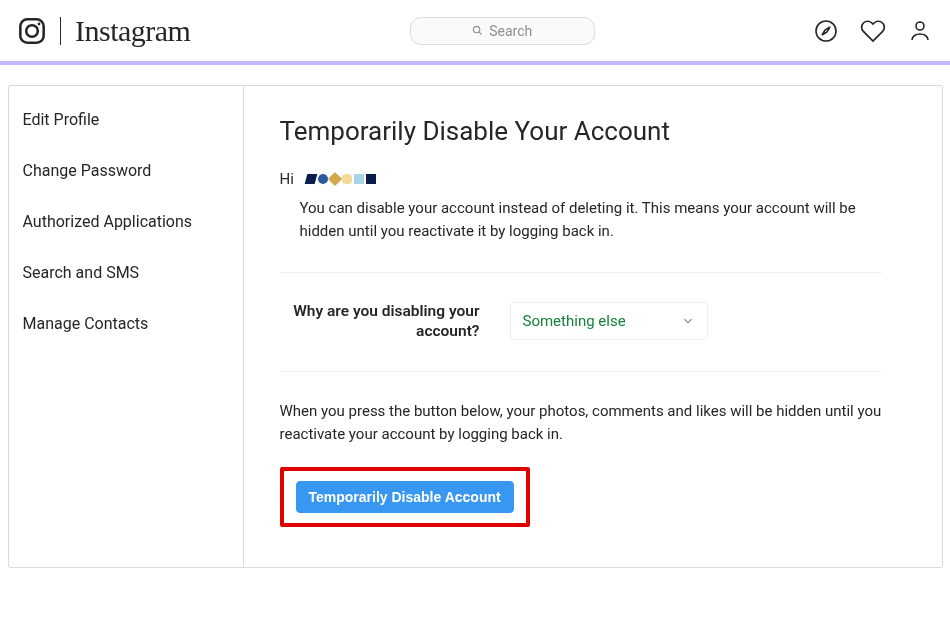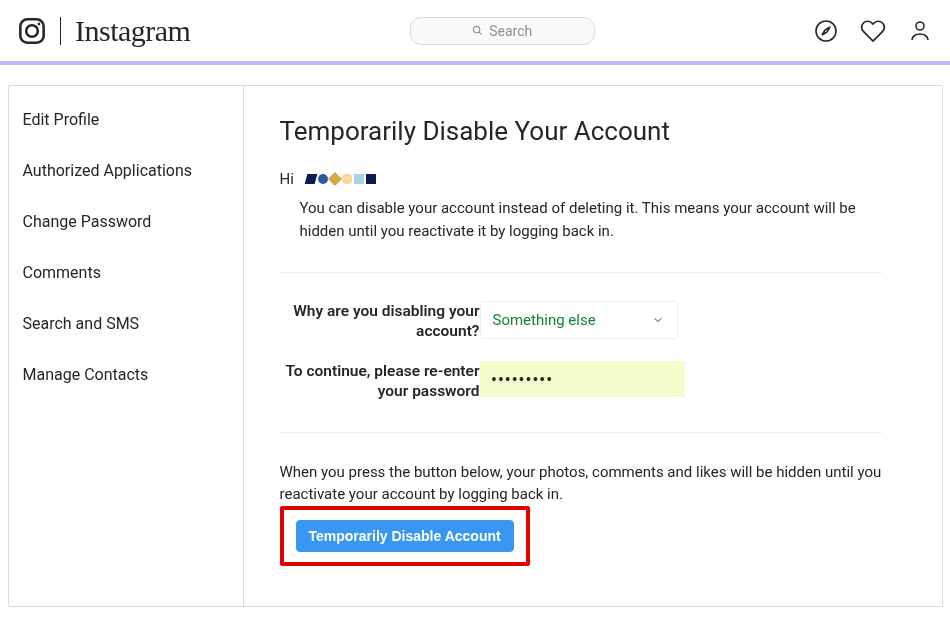--- a/index.html
+++ b/index.html
@@ -103,22 +103,23 @@
       color: #262626;
       margin-left: 20px;
     }
     .hr {
       border: none;
       border-top: 1px solid #efefef;
       margin: 30px 0 28px 0;
     }
     .form-row {
       display: flex;
-      align-items: flex-start;
+      align-items: center;
       margin-bottom: 20px;
+      gap: 30px;
     }
     .form-label {
       width: 200px;
       text-align: right;
       font-weight: 600;
       font-size: 15.5px;
       line-height: 1.3;
       color: #262626;
     }
     .select-box {
@@ -141,20 +142,21 @@
       background: #f4fccb;
       padding: 0 12px;
       font-size: 14px;
       letter-spacing: 2px;
       outline: none;
       color: #262626;
     }
     .warn-text {
       font-size: 15px;
       line-height: 1.5;
+      margin-bottom: 22px;
     }
     .highlight-box {
       display: inline-block;
       padding: 10px 12px;
       border: 4px solid #e10000;
       border-radius: 2px;
     }
     .disable-btn {
       background: #3897f0;
       border: 1px solid #3897f0;
@@ -199,23 +201,22 @@
     <svg width="24" height="24" viewBox="0 0 24 24" fill="none" stroke="#262626" stroke-width="1.6">
       <circle cx="12" cy="7" r="4"></circle>
       <path d="M4 21c0-4 4-6 8-6s8 2 8 6"></path>
     </svg>
   </div>
 </div>
 
 <div class="container">
   <div class="sidebar">
     <div class="sidebar-item"><span>Edit Profile</span></div>
+    <div class="sidebar-item"><span>Change Password</span></div>
     <div class="sidebar-item"><span>Authorized Applications</span></div>
-    <div class="sidebar-item"><span>Change Password</span></div>
-    <div class="sidebar-item"><span>Comments</span></div>
     <div class="sidebar-item"><span>Search and SMS</span></div>
     <div class="sidebar-item"><span>Manage Contacts</span></div>
   </div>
 
   <div class="content">
     <h1 class="page-title">Temporarily Disable Your Account</h1>
 
     <div class="greet-line">
       <span>Hi</span>
       <span class="avatar-blob">
@@ -235,24 +236,20 @@
     <div class="form-row">
       <div class="form-label">Why are you disabling your account?</div>
       <div class="select-box">
         <span>Something else</span>
         <svg width="14" height="14" viewBox="0 0 24 24" fill="none" stroke="#8e8e8e" stroke-width="2">
           <polyline points="6 9 12 15 18 9"></polyline>
         </svg>
       </div>
     </div>
 
-    <div class="form-row">
-      <div class="form-label">To continue, please re-enter your password</div>
-      <input class="password-input" type="text" readonly="" value="•••••••••" style="">
-    </div>
 
     <hr class="hr">
 
     <p class="warn-text">When you press the button below, your photos, comments and likes will be hidden until you reactivate your account by logging back in.</p>
 
     <div class="highlight-box">
       <button class="disable-btn">Temporarily Disable Account</button>
     </div>
   </div>
 </div>

